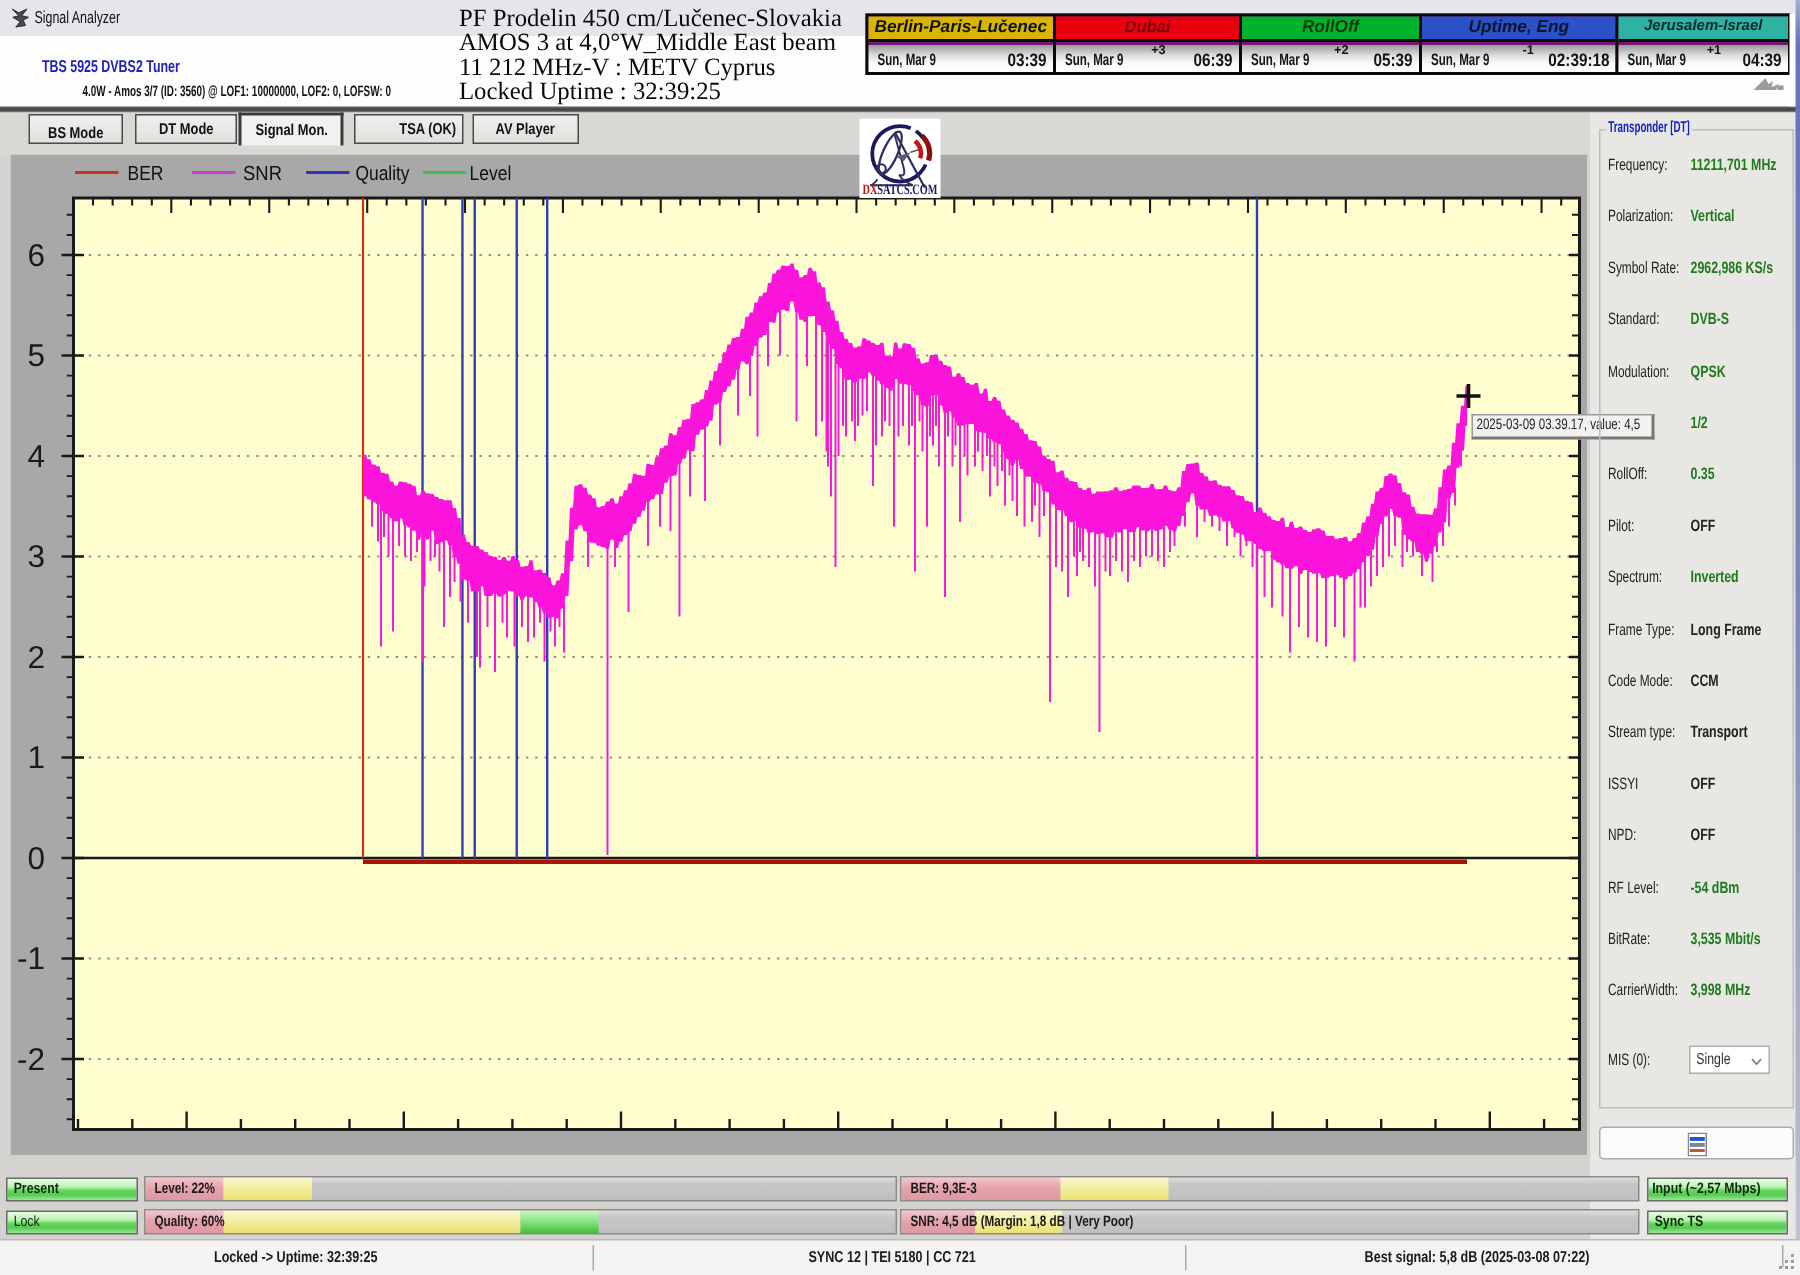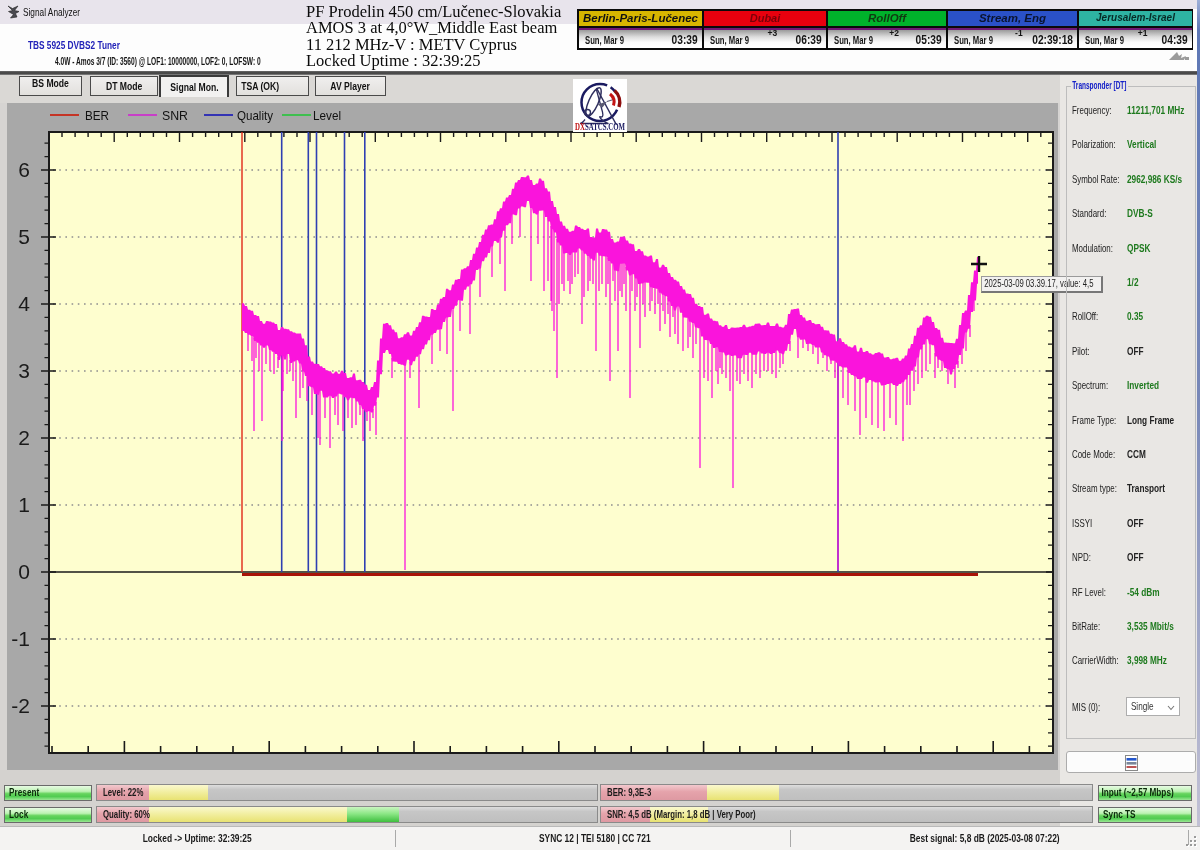--- a/index.html
+++ b/index.html
@@ -48,50 +48,50 @@
     </div>
     <div class="abs" style="left:247px;top:0;width:120px;height:37px;border-left:2px solid #0A0A0A;">
       <div class="abs nw" style="left:0;top:0;width:100%;height:17px;background:#00B22B;border-bottom:2px solid #0A0A0A;text-align:center;font-size:11.5px;font-weight:bold;font-style:italic;color:#103A10;line-height:14px">RollOff</div>
       <div class="abs" style="left:0;top:19px;width:100%;height:18px;background:linear-gradient(#9B9B9B,#DCDCDC 38%,#FAFAFA 68%,#FFFFFF)">
         <div class="abs b nw" style="left:6px;top:4px;font-size:11px;color:#141414;transform:scaleX(0.7);transform-origin:0 0">Sun, Mar 9</div>
         <div class="abs b" style="left:52%;top:-2px;font-size:8.5px;color:#141414">+2</div>
         <div class="abs b nw" style="right:4px;top:3px;font-size:12px;color:#141414;transform:scaleX(0.85);transform-origin:100% 0">05:39</div>
       </div>
     </div>
     <div class="abs" style="left:367px;top:0;width:131px;height:37px;border-left:2px solid #0A0A0A;">
-      <div class="abs nw" style="left:0;top:0;width:100%;height:17px;background:#2A51C8;border-bottom:2px solid #0A0A0A;text-align:center;font-size:11.5px;font-weight:bold;font-style:italic;color:#0A1430;line-height:14px">Stream, Eng</div>
+      <div class="abs nw" style="left:0;top:0;width:100%;height:17px;background:#2A51C8;border-bottom:2px solid #0A0A0A;text-align:center;font-size:11.5px;font-weight:bold;font-style:italic;color:#0A1430;line-height:14px">Uptime, Eng</div>
       <div class="abs" style="left:0;top:19px;width:100%;height:18px;background:linear-gradient(#9B9B9B,#DCDCDC 38%,#FAFAFA 68%,#FFFFFF)">
         <div class="abs b nw" style="left:6px;top:4px;font-size:11px;color:#141414;transform:scaleX(0.7);transform-origin:0 0">Sun, Mar 9</div>
         <div class="abs b" style="left:52%;top:-2px;font-size:8.5px;color:#141414">-1</div>
         <div class="abs b nw" style="right:4px;top:3px;font-size:12px;color:#141414;transform:scaleX(0.85);transform-origin:100% 0">02:39:18</div>
       </div>
     </div>
     <div class="abs" style="left:498px;top:0;width:115px;height:37px;border-left:2px solid #0A0A0A;">
       <div class="abs nw" style="left:0;top:0;width:100%;height:17px;background:#2EB3A3;border-bottom:2px solid #0A0A0A;text-align:center;font-size:10px;font-weight:bold;font-style:italic;color:#062A26;line-height:14px">Jerusalem-Israel</div>
       <div class="abs" style="left:0;top:19px;width:100%;height:18px;background:linear-gradient(#9B9B9B,#DCDCDC 38%,#FAFAFA 68%,#FFFFFF)">
         <div class="abs b nw" style="left:6px;top:4px;font-size:11px;color:#141414;transform:scaleX(0.7);transform-origin:0 0">Sun, Mar 9</div>
         <div class="abs b" style="left:52%;top:-2px;font-size:8.5px;color:#141414">+1</div>
         <div class="abs b nw" style="right:4px;top:3px;font-size:12px;color:#141414;transform:scaleX(0.85);transform-origin:100% 0">04:39</div>
       </div>
     </div>
   </div>
 <svg class="abs" style="left:1168px;top:51px" width="22" height="10" viewBox="0 0 22 10">
     <path d="M1 9 L9 1 L11 5 L14 3 L13 7 L18 5 L16 9 Z" fill="#8a8a8a" opacity="0.85"></path>
     <rect x="17" y="6" width="4" height="3" fill="#9a9a9a"></rect>
   </svg>
-<div class="abs b" style="left:19px;background:linear-gradient(#F0EFEE,#E2E0DD);border:1.5px solid #4A4A4A;top:76px;height:20px;width:63px;font-size:10.5px;color:#111;text-align:center;display:flex;align-items:flex-start;justify-content:center">
+<div class="abs b" style="left:19px;background:linear-gradient(#F0EFEE,#E2E0DD);border:1.5px solid #4A4A4A;top:76px;height:20px;width:63px;font-size:10.5px;color:#111;text-align:center;display:flex;align-items:flex-end;justify-content:center">
     <span style="transform:scaleX(0.82);white-space:nowrap">BS Mode</span>
   </div>
 <div class="abs b" style="left:90px;background:linear-gradient(#F0EFEE,#E2E0DD);border:1.5px solid #4A4A4A;top:76px;height:20px;width:68px;font-size:10.5px;color:#111;text-align:center;display:flex;align-items:center;justify-content:center">
     <span style="transform:scaleX(0.82);white-space:nowrap">DT Mode</span>
   </div>
 <div class="abs b" style="left:159px;background:#F2F1F0;border:2px solid #3A3A3A;border-bottom:none;top:75px;height:22px;width:70px;font-size:10.5px;color:#111;text-align:center;display:flex;align-items:center;justify-content:center">
     <span style="transform:scaleX(0.82);white-space:nowrap">Signal Mon.</span>
   </div>
-<div class="abs b" style="left:236px;background:linear-gradient(#F0EFEE,#E2E0DD);border:1.5px solid #4A4A4A;top:76px;height:20px;width:73px;font-size:10.5px;color:#111;text-align:center;display:flex;align-items:center;justify-content:flex-start">
+<div class="abs b" style="left:236px;background:linear-gradient(#F0EFEE,#E2E0DD);border:1.5px solid #4A4A4A;top:76px;height:20px;width:73px;font-size:10.5px;color:#111;text-align:center;display:flex;align-items:center;justify-content:flex-end">
     <span style="transform:scaleX(0.82);white-space:nowrap">TSA (OK)</span>
   </div>
 <div class="abs b" style="left:315px;background:linear-gradient(#F0EFEE,#E2E0DD);border:1.5px solid #4A4A4A;top:76px;height:20px;width:71px;font-size:10.5px;color:#111;text-align:center;display:flex;align-items:center;justify-content:center">
     <span style="transform:scaleX(0.82);white-space:nowrap">AV Player</span>
   </div>
 
 <div class="abs" style="left:1060px;top:75px;width:137px;height:751px;background:#E9E7E4"></div>
 <div class="abs" style="left:1193px;top:9px;width:4px;height:62px;background:#fff"></div>
 <div class="abs" style="left:1197px;top:0;width:3px;height:850px;background:linear-gradient(#9FB0D8,#5E78B6 30px,#7888B8 400px,#C6C4D6)"></div>
 
@@ -203,21 +203,21 @@
     <svg class="abs" style="left:58px;top:3px" width="13" height="16" viewBox="0 0 13 16">
       <rect x="0.5" y="0.5" width="12" height="15" fill="#fff" stroke="#888"></rect>
       <rect x="1.5" y="3" width="10" height="2.6" fill="#2255CC"></rect>
       <rect x="1.5" y="7" width="10" height="2.6" fill="#7A8699"></rect>
       <rect x="1.5" y="11" width="10" height="2" fill="#BB5555"></rect>
     </svg>
   </div>
 <div class="abs" style="left:0;top:770px;width:1060px;height:56px;background:#D4D2CF"></div>
 <div class="abs" style="left:1060px;top:770px;width:137px;height:56px;background:#E9E7E4"></div>
 <div class="abs nw" style="left:4px;top:785px;width:88px;height:16px;background:linear-gradient(#E7FBE3,#BDF2B3 38%,#66D45E 55%,#52CC52 75%,#9AE793);border:1px solid #6A6A6A;font-size:10px;font-weight:bold;color:#0A2A0A;line-height:14px;overflow:hidden"><span style="display:inline-block;transform:scaleX(0.82);transform-origin:0 0;padding-left:5px">Present</span></div>
-<div class="abs nw" style="left:4px;top:807px;width:88px;height:16px;background:linear-gradient(#E7FBE3,#BDF2B3 38%,#66D45E 55%,#52CC52 75%,#9AE793);border:1px solid #6A6A6A;font-size:10px;font-weight:bold;color:#0A2A0A;line-height:14px;overflow:hidden"><span style="display:inline-block;transform:scaleX(0.82);transform-origin:0 0;padding-left:5px">Lock</span></div>
+<div class="abs nw" style="left:4px;top:807px;width:88px;height:16px;background:linear-gradient(#E7FBE3,#BDF2B3 38%,#66D45E 55%,#52CC52 75%,#9AE793);border:1px solid #6A6A6A;font-size:10px;font-weight:normal;color:#0A2A0A;line-height:14px;overflow:hidden"><span style="display:inline-block;transform:scaleX(0.82);transform-origin:0 0;padding-left:5px">Lock</span></div>
 <div class="abs nw" style="left:1098px;top:785px;width:94px;height:16px;background:linear-gradient(#E7FBE3,#BDF2B3 38%,#66D45E 55%,#52CC52 75%,#9AE793);border:1px solid #6A6A6A;font-size:10px;font-weight:bold;color:#0A2A0A;line-height:14px;overflow:hidden"><span style="display:inline-block;transform:scaleX(0.82);transform-origin:0 0;padding-left:3px">Input (~2,57 Mbps)</span></div>
 <div class="abs nw" style="left:1098px;top:807px;width:94px;height:16px;background:linear-gradient(#E7FBE3,#BDF2B3 38%,#66D45E 55%,#52CC52 75%,#9AE793);border:1px solid #6A6A6A;font-size:10px;font-weight:bold;color:#0A2A0A;line-height:14px;overflow:hidden"><span style="display:inline-block;transform:scaleX(0.82);transform-origin:0 0;padding-left:5px">Sync TS</span></div>
 <div class="abs" style="left:96px;top:784px;width:502px;height:17px;background:linear-gradient(#DDDDDD,#C6C6C6 30%,#BFBFBF);border:1px solid #8A8A8A;overflow:hidden">
     <div style="position:absolute;left:0px;top:0;width:52px;height:15px;background:linear-gradient(#F2C9CE,#E5A3AB 45%,#DE99A2)"></div>
     <div style="position:absolute;left:52px;top:0;width:59px;height:15px;background:linear-gradient(#FAF8CE,#F2EFA2 45%,#E8E272)"></div>
     <div style="position:absolute;left:6px;top:2px;font-size:10px;font-weight:bold;color:#1A1A1A;white-space:nowrap;transform:scaleX(0.78);transform-origin:0 0">Level: 22%</div>
   </div>
 <div class="abs" style="left:96px;top:806px;width:502px;height:17px;background:linear-gradient(#DDDDDD,#C6C6C6 30%,#BFBFBF);border:1px solid #8A8A8A;overflow:hidden">
     <div style="position:absolute;left:0px;top:0;width:52px;height:15px;background:linear-gradient(#F2C9CE,#E5A3AB 45%,#DE99A2)"></div>
     <div style="position:absolute;left:52px;top:0;width:198px;height:15px;background:linear-gradient(#FAF8CE,#F2EFA2 45%,#E8E272)"></div>

